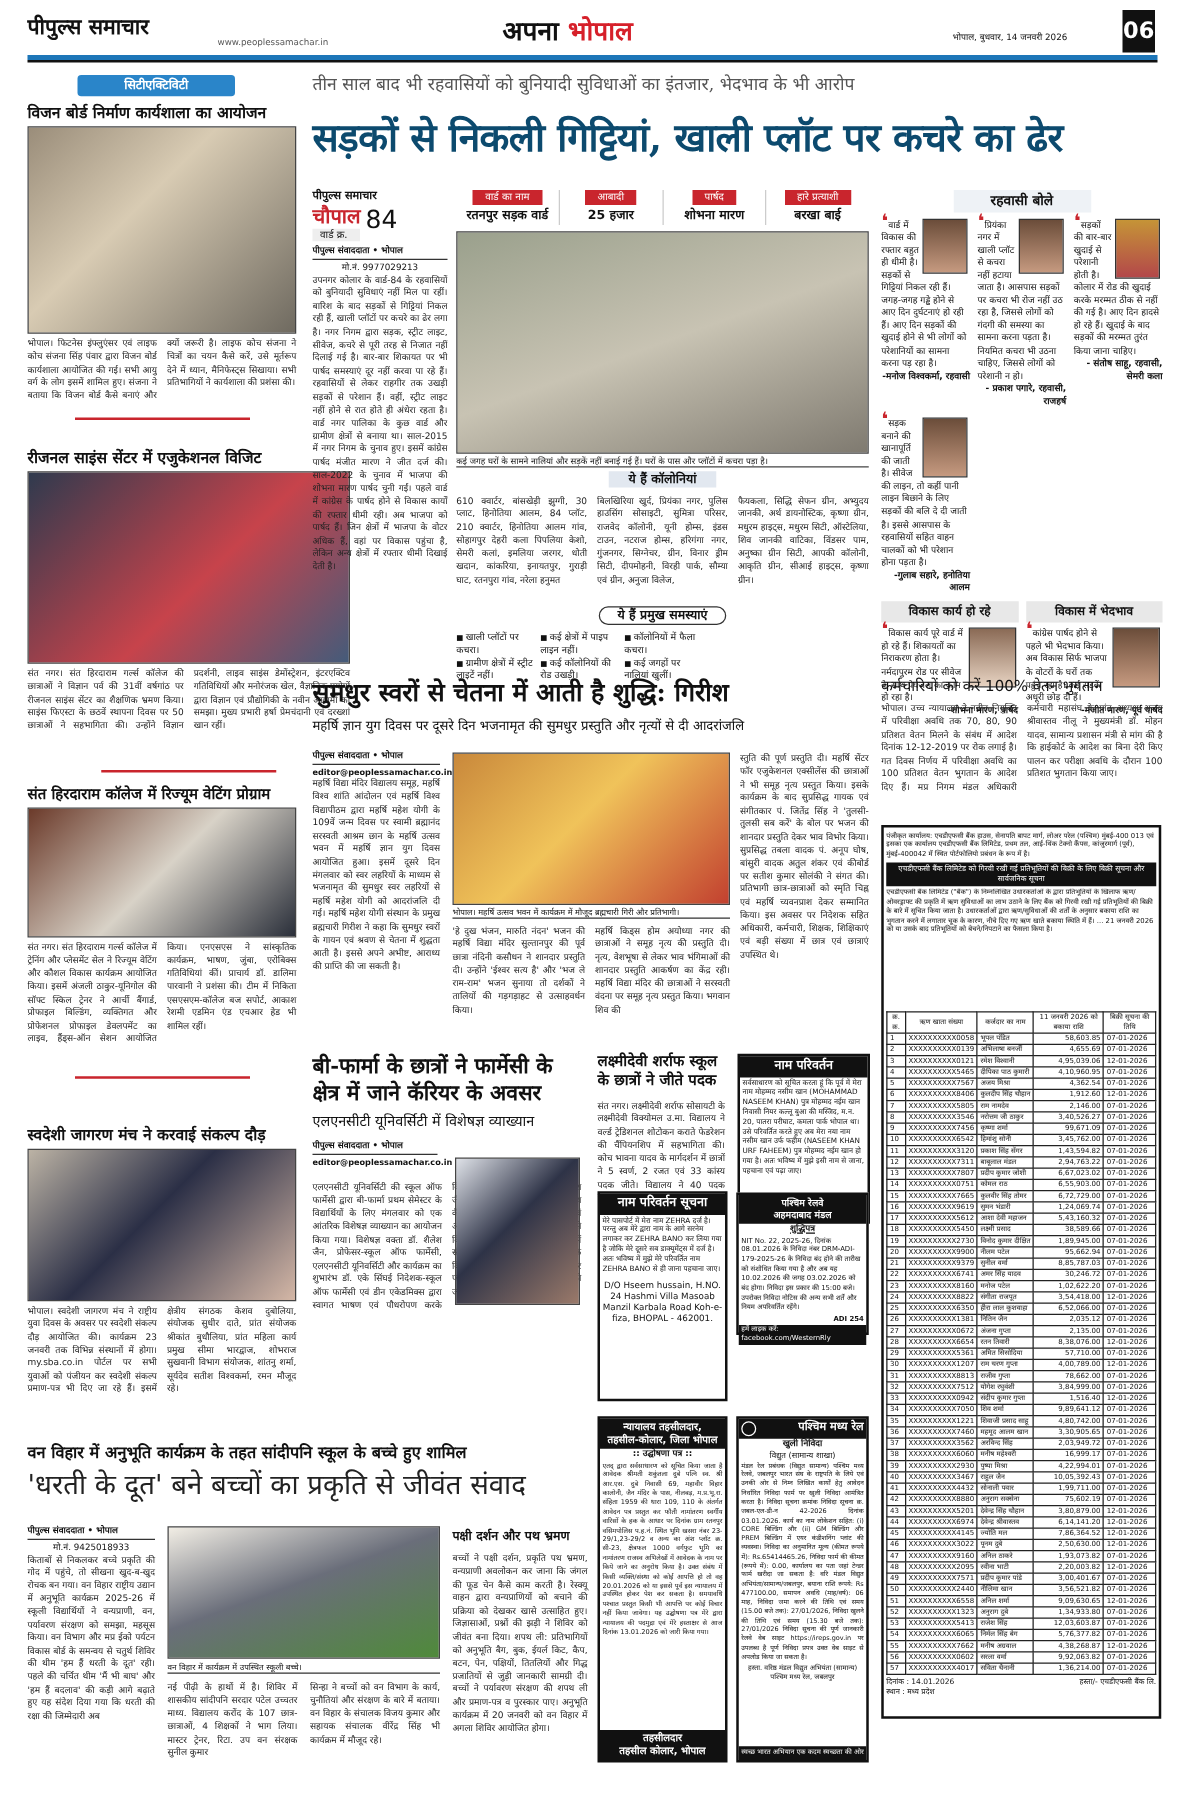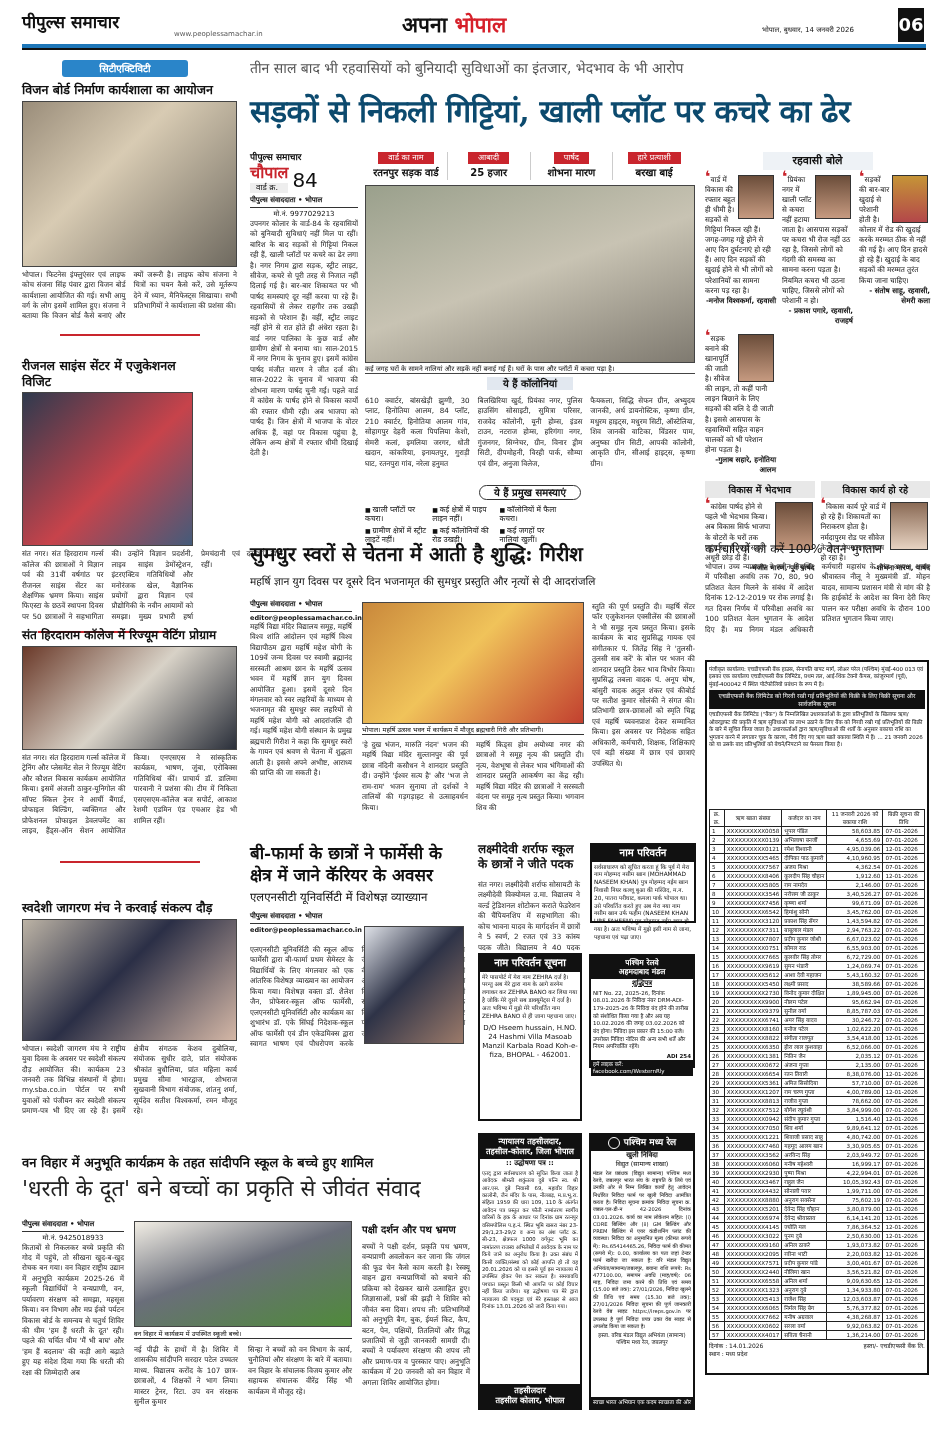--- a/index.html
+++ b/index.html
@@ -56,21 +56,21 @@
 <div class="abs rule"></div>
 <div class="abs rule2"></div>
 
 <div class="abs tag">सिटीएक्टिविटी</div>
 <div class="col" style="left:22px;top:82px;width:215px">
   <div class="hd" style="font-size:12.5px;margin-bottom:3px">विजन बोर्ड निर्माण कार्यशाला का आयोजन</div>
   <div class="photo" style="height:166px"></div>
   <div class="body" style="column-count:2;column-gap:8px;margin-top:3px;height:62px">भोपाल। फिटनेस इंफ्लुएंसर एवं लाइफ कोच संजना सिंह पंवार द्वारा विजन बोर्ड कार्यशाला आयोजित की गई। सभी आयु वर्ग के लोग इसमें शामिल हुए। संजना ने बताया कि विजन बोर्ड कैसे बनाएं और क्यों जरूरी है। लाइफ कोच संजना ने चित्रों का चयन कैसे करें, उसे मूर्तरूप देने में ध्यान, मैनिफेस्ट्स सिखाया। सभी प्रतिभागियों ने कार्यशाला की प्रशंसा की।</div>
   <div class="redline" style="width:140px;margin:2px auto"></div>
 </div>
-<div class="col" style="left:22px;top:358px;width:171px">
+<div class="col" style="left:22px;top:358px;width:258px">
   <div class="hd" style="font-size:12.5px;margin-bottom:3px">रीजनल साइंस सेंटर में एजुकेशनल विजिट</div>
   <div class="photo" style="height:154px;background:linear-gradient(135deg,#2f3a4e,#c7434b 55%,#445b7a)"></div>
   <div class="body" style="column-count:2;column-gap:8px;margin-top:3px;height:80px">संत नगर। संत हिरदाराम गर्ल्स कॉलेज की छात्राओं ने विज्ञान पर्व की 31वीं वर्षगांठ पर रीजनल साइंस सेंटर का शैक्षणिक भ्रमण किया। साइंस फिएस्टा के छठवें स्थापना दिवस पर 50 छात्राओं ने सहभागिता की। उन्होंने विज्ञान प्रदर्शनी, लाइव साइंस डेमोंस्ट्रेशन, इंटरएक्टिव गतिविधियों और मनोरंजक खेल, वैज्ञानिक प्रयोगों द्वारा विज्ञान एवं प्रौद्योगिकी के नवीन आयामों को समझा। मुख्य प्रभारी हर्षा प्रेमचंदानी एवं दरख्शां खान रहीं।</div>
   <div class="redline" style="width:140px;margin:2px auto"></div>
 </div>
 <div class="col" style="left:22px;top:628px;width:215px">
   <div class="hd" style="font-size:12px;margin-bottom:3px">संत हिरदाराम कॉलेज में रिज्यूम वेटिंग प्रोग्राम</div>
   <div class="photo" style="height:104px;background:linear-gradient(135deg,#6b3a2a,#d8d2c7 50%,#2a2f3a)"></div>
   <div class="body" style="column-count:2;column-gap:8px;margin-top:3px;height:106px">संत नगर। संत हिरदाराम गर्ल्स कॉलेज में ट्रेनिंग और प्लेसमेंट सेल ने रिज्यूम वेटिंग और कौशल विकास कार्यक्रम आयोजित किया। इसमें अंजली ठाकुर-यूनिगोल की सॉफ्ट स्किल ट्रेनर ने आर्ची बैंगार्ड, प्रोफाइल बिल्डिंग, व्यक्तिगत और प्रोफेशनल प्रोफाइल डेवलपमेंट का लाइव, हैंड्स-ऑन सेशन आयोजित किया। एनएसएस ने सांस्कृतिक कार्यक्रम, भाषण, जुंबा, एरोबिक्स गतिविधियां कीं। प्राचार्य डॉ. डालिमा पारवानी ने प्रशंसा की। टीम में निकिता एसएसएम-कॉलेज बज सपोर्ट, आकाश रेशमी एडमिन एंड एचआर हेड भी शामिल रहीं।</div>
   <div class="redline" style="width:140px;margin:2px auto"></div>
@@ -79,21 +79,21 @@
   <div class="hd" style="font-size:12.5px;margin-bottom:3px">स्वदेशी जागरण मंच ने करवाई संकल्प दौड़</div>
   <div class="photo" style="height:122px;background:linear-gradient(135deg,#bcb3a5,#2b2f46 45%,#d4b7a6)"></div>
   <div class="body" style="column-count:2;column-gap:8px;margin-top:3px;height:104px">भोपाल। स्वदेशी जागरण मंच ने राष्ट्रीय युवा दिवस के अवसर पर स्वदेशी संकल्प दौड़ आयोजित की। कार्यक्रम 23 जनवरी तक विभिन्न संस्थानों में होगा। my.sba.co.in पोर्टल पर सभी युवाओं को पंजीयन कर स्वदेशी संकल्प प्रमाण-पत्र भी दिए जा रहे हैं। इसमें क्षेत्रीय संगठक केशव दुबोलिया, संयोजक सुधीर दाते, प्रांत संयोजक श्रीकांत बुधौलिया, प्रांत महिला कार्य प्रमुख सीमा भारद्वाज, शोभराज सुखवानी विभाग संयोजक, शांतनु शर्मा, सूर्यदेव सतीश विश्वकर्मा, रमन मौजूद रहे।</div>
 </div>
 
 <div class="abs sub" style="left:250px;top:60px;width:690px">तीन साल बाद भी रहवासियों को बुनियादी सुविधाओं का इंतजार, भेदभाव के भी आरोप</div>
 <div class="abs big" style="left:250px;top:92px;width:690px">सड़कों से निकली गिट्टियां, खाली प्लॉट पर कचरे का ढेर</div>
 
 <div class="col" style="left:250px;top:152px;width:108px">
   <div style="font-size:9px;font-weight:bold">पीपुल्स समाचार</div>
-  <div style="display:flex;align-items:flex-end;gap:4px">
+  <div style="display:flex;align-items:flex-start;gap:4px">
     <div>
         <div class="chaupal">चौपाल</div>
     <div style="background:#eee;font-size:8px;padding:0 6px">वार्ड क्र.</div>
       </div>
     <div class="wardno">84</div>
   </div>
   <div class="credit" style="margin-top:3px">पीपुल्स संवाददाता • भोपाल</div>
   <div style="font-size:7px;text-align:center">मो.नं. 9977029213</div>
   <div class="body" style="height:300px;overflow:hidden">उपनगर कोलार के वार्ड-84 के रहवासियों को बुनियादी सुविधाएं नहीं मिल पा रहीं। बारिश के बाद सड़कों से गिट्टियां निकल रही हैं, खाली प्लॉटों पर कचरे का ढेर लगा है। नगर निगम द्वारा सड़क, स्ट्रीट लाइट, सीवेज, कचरे से पूरी तरह से निजात नहीं दिलाई गई है। बार-बार शिकायत पर भी पार्षद समस्याएं दूर नहीं करवा पा रहे हैं। रहवासियों से लेकर राहगीर तक उखड़ी सड़कों से परेशान हैं। वहीं, स्ट्रीट लाइट नहीं होने से रात होते ही अंधेरा रहता है। वार्ड नगर पालिका के कुछ वार्ड और ग्रामीण क्षेत्रों से बनाया था। साल-2015 में नगर निगम के चुनाव हुए। इसमें कांग्रेस पार्षद मंजीत मारण ने जीत दर्ज की। साल-2022 के चुनाव में भाजपा की शोभना मारण पार्षद चुनी गईं। पहले वार्ड में कांग्रेस के पार्षद होने से विकास कार्यों की रफ्तार धीमी रही। अब भाजपा को पार्षद हैं। जिन क्षेत्रों में भाजपा के वोटर अधिक हैं, वहां पर विकास पहुंचा है, लेकिन अन्य क्षेत्रों में रफ्तार धीमी दिखाई देती है।</div>
 </div>
@@ -131,26 +131,26 @@
 <div class="col" style="left:705px;top:152px;width:225px">
   <div class="boxhd" style="background:#eef2f6;width:110px;margin:0 auto 3px">रहवासी बोले</div>
   <div style="display:grid;grid-template-columns:1fr 1fr 1fr;gap:6px">
     <div class="quote"><span class="qmark">❛</span><div class="face" style="float:right;width:36px;height:44px;margin:2px"></div><span>वार्ड में विकास की रफ्तार बहुत ही धीमी है। सड़कों से गिट्टियां निकल रही हैं। जगह-जगह गड्ढे होने से आए दिन दुर्घटनाएं हो रही हैं। आए दिन सड़कों की खुदाई होने से भी लोगों को परेशानियों का सामना करना पड़ रहा है।</span><div style="font-weight:bold;text-align:right">-मनोज विश्वकर्मा, रहवासी</div></div>
     <div class="quote"><span class="qmark">❛</span><div class="face" style="float:right;width:36px;height:44px;margin:2px"></div><span>प्रियंका नगर में खाली प्लॉट से कचरा नहीं हटाया जाता है। आसपास सड़कों पर कचरा भी रोज नहीं उठ रहा है, जिससे लोगों को गंदगी की समस्या का सामना करना पड़ता है। नियमित कचरा भी उठना चाहिए, जिससे लोगों को परेशानी न हो।</span><div style="font-weight:bold;text-align:right">- प्रकाश पगारे, रहवासी, राजहर्ष</div></div>
     <div class="quote"><span class="qmark">❛</span><div class="face" style="float:right;width:36px;height:48px;margin:2px;background:linear-gradient(#c59437,#b3474a)"></div><span>सड़कों की बार-बार खुदाई से परेशानी होती है। कोलार में रोड की खुदाई करके मरम्मत ठीक से नहीं की गई है। आए दिन हादसे हो रहे हैं। खुदाई के बाद सड़कों की मरम्मत तुरंत किया जाना चाहिए।</span><div style="font-weight:bold;text-align:right">- संतोष साहू, रहवासी, सेमरी कला</div></div>
     <div class="quote"><span class="qmark">❛</span><div class="face" style="float:right;width:36px;height:48px;margin:2px"></div><span>सड़क बनाने की खानापूर्ति की जाती है। सीवेज की लाइन, तो कहीं पानी लाइन बिछाने के लिए सड़कों की बलि दे दी जाती है। इससे आसपास के रहवासियों सहित वाहन चालकों को भी परेशान होना पड़ता है।</span><div style="font-weight:bold;text-align:right">-गुलाब सहारे, हनोतिया आलम</div></div>
   </div>
   <div style="display:grid;grid-template-columns:1fr 1fr;gap:6px;margin-top:6px">
     <div class="quote">
+      <div class="boxhd" style="font-size:9.5px;margin-bottom:2px">विकास कार्य हो रहे</div>
+      <span class="qmark">❛</span><div class="face" style="float:right;width:38px;height:48px;margin:2px;background:linear-gradient(#8a6a55,#e7d3c2)"></div><span>विकास कार्य पूरे वार्ड में हो रहे हैं। शिकायतों का निराकरण होता है। नर्मदापुरम रोड पर सीवेज के साथ पेयजल का काम हो रहा है।</span><div style="font-weight:bold;text-align:right">-शोभना मारण, पार्षद</div>
+    </div>
+    <div class="quote">
       <div class="boxhd" style="font-size:9.5px;margin-bottom:2px">विकास में भेदभाव</div>
       <span class="qmark">❛</span><div class="face" style="float:right;width:38px;height:48px;margin:2px"></div><span>कांग्रेस पार्षद होने से पहले भी भेदभाव किया। अब विकास सिर्फ भाजपा के वोटरों के घरों तक पहुंच रहा है। कई सड़कें अधूरी छोड़ दी हैं।</span><div style="font-weight:bold;text-align:right">-मंजीत मारण, पूर्व पार्षद</div>
-    </div>
-    <div class="quote">
-      <div class="boxhd" style="font-size:9.5px;margin-bottom:2px">विकास कार्य हो रहे</div>
-      <span class="qmark">❛</span><div class="face" style="float:right;width:38px;height:48px;margin:2px;background:linear-gradient(#8a6a55,#e7d3c2)"></div><span>विकास कार्य पूरे वार्ड में हो रहे हैं। शिकायतों का निराकरण होता है। नर्मदापुरम रोड पर सीवेज के साथ पेयजल का काम हो रहा है।</span><div style="font-weight:bold;text-align:right">-शोभना मारण, पार्षद</div>
     </div>
   </div>
 </div>
 
 <div class="abs hd" style="left:250px;top:542px;width:445px;font-size:20px">सुमधुर स्वरों से चेतना में आती है शुद्धि: गिरीश</div>
 <div class="abs" style="left:250px;top:575px;width:445px;font-size:10.5px;font-family:'DejaVu Serif',serif">महर्षि ज्ञान युग दिवस पर दूसरे दिन भजनामृत की सुमधुर प्रस्तुति और नृत्यों से दी आदरांजलि</div>
 <div class="col" style="left:250px;top:600px;width:102px">
   <div class="credit">पीपुल्स संवाददाता • भोपाल</div>
   <div style="font-size:6.5px;font-weight:bold">editor@peoplessamachar.co.in</div>
   <div class="body">महर्षि विद्या मंदिर विद्यालय समूह, महर्षि विश्व शांति आंदोलन एवं महर्षि विश्व विद्यापीठम द्वारा महर्षि महेश योगी के 109वें जन्म दिवस पर स्वामी ब्रह्मानंद सरस्वती आश्रम छान के महर्षि उत्सव भवन में महर्षि ज्ञान युग दिवस आयोजित हुआ। इसमें दूसरे दिन मंगलवार को स्वर लहरियों के माध्यम से भजनामृत की सुमधुर स्वर लहरियों से महर्षि महेश योगी को आदरांजलि दी गई। महर्षि महेश योगी संस्थान के प्रमुख ब्रह्मचारी गिरीश ने कहा कि सुमधुर स्वरों के गायन एवं श्रवण से चेतना में शुद्धता आती है। इससे अपने अभीष्ट, आराध्य की प्राप्ति की जा सकती है।</div>
@@ -594,21 +594,21 @@
 <div class="col" style="left:250px;top:912px;width:100px">
   <div class="credit">पीपुल्स संवाददाता • भोपाल</div>
   <div style="font-size:6.5px;font-weight:bold">editor@peoplessamachar.co.in</div>
 </div>
 <div class="abs body" style="left:250px;top:945px;width:215px;column-count:2;column-gap:8px;height:150px">एलएनसीटी यूनिवर्सिटी की स्कूल ऑफ फार्मेसी द्वारा बी-फार्मा प्रथम सेमेस्टर के विद्यार्थियों के लिए मंगलवार को एक आंतरिक विशेषज्ञ व्याख्यान का आयोजन किया गया। विशेषज्ञ वक्ता डॉ. शैलेश जैन, प्रोफेसर-स्कूल ऑफ फार्मेसी, एलएनसीटी यूनिवर्सिटी और कार्यक्रम का शुभारंभ डॉ. एके सिंघई निदेशक-स्कूल ऑफ फार्मेसी एवं डीन एकेडमिक्स द्वारा स्वागत भाषण एवं पौधरोपण करके किया गया। अपने व्याख्यान में डॉ. शैलेश जैन ने फार्मेसी के क्षेत्र में उपलब्ध कॅरियर के अवसरों, प्रोफेशनल ग्रोथ एवं अपने अनुभवों को साझा किया, जिससे विद्यार्थी प्रेरित हुए। इस व्याख्यान में संकाय सदस्यों सहित प्रथम सेमेस्टर के विद्यार्थियों ने सहभागिता की और फार्मेसी क्षेत्र की व्यापक संभावनाओं की जानकारी प्राप्त की।</div>
 <div class="abs photo" style="left:364px;top:926px;width:100px;height:118px;background:linear-gradient(135deg,#dfe2e8,#2e3347 45%,#9b7a6a)"></div>
 
 <div class="abs hd" style="left:478px;top:842px;width:102px;font-size:12px">लक्ष्मीदेवी शर्राफ स्कूल के छात्रों ने जीते पदक</div>
 <div class="abs body" style="left:478px;top:880px;width:102px">संत नगर। लक्ष्मीदेवी शर्राफ सोसायटी के लक्ष्मीदेवी विक्योमल उ.मा. विद्यालय ने वर्ल्ड ट्रेडिशनल शोटोकन कराते फेडरेशन की चैंपियनशिप में सहभागिता की। कोच भावना यादव के मार्गदर्शन में छात्रों ने 5 स्वर्ण, 2 रजत एवं 33 कांस्य पदक जीते। विद्यालय ने 40 पदक जीतकर दूसरा स्थान हासिल किया।</div>
 
-<div class="abs notice" style="left:590px;top:843px;width:106px;height:80px">
+<div class="abs notice" style="left:590px;top:843px;width:106px;height:136px">
   <div class="nh">नाम परिवर्तन</div>
   <div style="font-size:5.8px;line-height:1.35;padding:2px">सर्वसाधारण को सूचित करता हूं कि पूर्व में मेरा नाम मोहम्मद नसीम खान (MOHAMMAD NASEEM KHAN) पुत्र मोहम्मद नईम खान निवासी नियर कल्लू बुआ की मस्जिद, म.न. 20, पातरा परीघाट, कमला पार्क भोपाल था। उसे परिवर्तित करते हुए अब मेरा नया नाम नसीम खान उर्फ फहीम (NASEEM KHAN URF FAHEEM) पुत्र मोहम्मद नईम खान हो गया है। अतः भविष्य में मुझे इसी नाम से जाना, पहचाना एवं पढ़ा जाए।</div>
 </div>
 
 <div class="abs notice" style="left:478px;top:953px;width:104px;height:168px">
   <div class="nh">नाम परिवर्तन सूचना</div>
   <div style="font-size:5.8px;line-height:1.35;padding:2px">मेरे पासपोर्ट में मेरा नाम ZEHRA दर्ज है। परन्तु अब मेरे द्वारा नाम के आगे सरनेम लगाकर कर ZEHRA BANO कर लिया गया है जोकि मेरे दूसरे सब डाक्यूमेंट्स में दर्ज है। अतः भविष्य में मुझे मेरे परिवर्तित नाम ZEHRA BANO से ही जाना पहचाना जाए।</div>
   <div style="font-size:7px;padding:2px;text-align:center">D/O Hseem hussain, H.NO. 24 Hashmi Villa Masoab Manzil Karbala Road Koh-e-fiza, BHOPAL - 462001.</div>
 </div>
 
@@ -644,21 +644,21 @@
     </div>
   <div style="text-align:center;font-size:7px;font-weight:bold">:: उद्घोषणा पत्र ::</div>
   <div style="font-size:5.3px;line-height:1.4;padding:2px;text-align:justify">एतद् द्वारा सर्वसाधारण को सूचित किया जाता है आवेदक श्रीमती शकुंतला दुबे पत्नि स्व. श्री आर.एस. दुबे निवासी 69, महावीर विहार कालोनी, जैन मंदिर के पास, नीलबड़, म.प्र.भू.रा. संहिता 1959 की धारा 109, 110 के अंतर्गत आवेदन पत्र प्रस्तुत कर फौती नामांतरण स्वर्गीय वारिसों के हक के आधार पर दिनांक ग्राम रतनपुर वसिमपोलिस प.ह.नं. स्थित भूमि खसरा नंबर 23-29/1,23-29/2 व अन्य का अंश प्लॉट क्र. सी-23, क्षेत्रफल 1000 वर्गफुट भूमि का नामांतरण राजस्व अभिलेखों में आवेदक के नाम पर किये जाने का अनुरोध किया है। उक्त संबंध में किसी व्यक्ति/संस्था को कोई आपत्ति हो तो वह 20.01.2026 को या इससे पूर्व इस न्यायालय में उपस्थित होकर पेश कर सकता है। समयावधि पश्चात प्रस्तुत किसी भी आपत्ति पर कोई विचार नहीं किया जावेगा। यह उद्घोषणा पत्र मेरे द्वारा न्यायालय की पदमुद्रा एवं मेरे हस्ताक्षर से आज दिनांक 13.01.2026 को जारी किया गया।</div>
   <div class="nh" style="position:absolute;bottom:0;left:0;right:0;font-size:8px">
       <div>तहसीलदार</div>
       <div>तहसील कोलार, भोपाल</div>
     </div>
 </div>
 
 <div class="abs notice" style="left:589px;top:1133px;width:106px;height:277px">
-  <div class="nh" style="font-size:9px;display:flex;align-items:center;gap:4px;justify-content:center">
+  <div class="nh" style="font-size:9px;display:flex;align-items:center;gap:4px;justify-content:space-between">
       <span style="display:inline-block;width:12px;height:12px;border:1px solid #fff;border-radius:50%"></span>
       <span>पश्चिम मध्य रेल</span>
     </div>
   <div style="text-align:center;font-size:7px;font-weight:bold">खुली निविदा</div>
   <div style="text-align:center;font-size:6.5px">विद्युत (सामान्य शाखा)</div>
   <div style="font-size:5.2px;line-height:1.4;padding:2px;text-align:justify">मंडल रेल प्रबंधक (विद्युत सामान्य) पश्चिम मध्य रेलवे, जबलपुर भारत संघ के राष्ट्रपति के लिये एवं उनकी ओर से निम्न लिखित कार्यों हेतु आवेदन निर्धारित निविदा फार्म पर खुली निविदा आमंत्रित करता है। निविदा सूचना क्रमांक निविदा सूचना क्र. जबल-एल-डी-न 42-2026 दिनांक 03.01.2026. कार्य का नाम लोकेशन सहित: (i) CORE बिल्डिंग और (ii) GM बिल्डिंग और PREM बिल्डिंग में एयर कंडीशनिंग प्लांट की व्यवस्था। निविदा का अनुमानित मूल्य (कीमत रूपये में): Rs.65414465.26, निविदा फार्म की कीमत (रूपये में): 0.00, कार्यालय का पता जहां टेन्डर फार्म खरीदा जा सकता है: वरि मंडल विद्युत अभियंता/सामान्य/जबलपुर, बयाना राशि रूपये: Rs 477100.00, समापन अवधि (माह/वर्ष): 06 माह, निविदा जमा करने की तिथि एवं समय (15.00 बजे तक): 27/01/2026, निविदा खुलने की तिथि एवं समय (15.30 बजे तक): 27/01/2026 निविदा सूचना की पूर्ण जानकारी रेलवे वेब साइट https://ireps.gov.in पर उपलब्ध है पूर्ण निविदा प्रपत्र उक्त वेब साइट से अपलोड किया जा सकता है।</div>
   <div style="font-size:5.5px;text-align:center">हस्ता. वरिष्ठ मंडल विद्युत अभियंता (सामान्य) पश्चिम मध्य रेल, जबलपुर</div>
   <div class="nh" style="position:absolute;bottom:0;left:0;right:0;font-size:5.5px;font-weight:normal">स्वच्छ भारत अभियान एक कदम स्वच्छता की ओर</div>
 </div>
 

